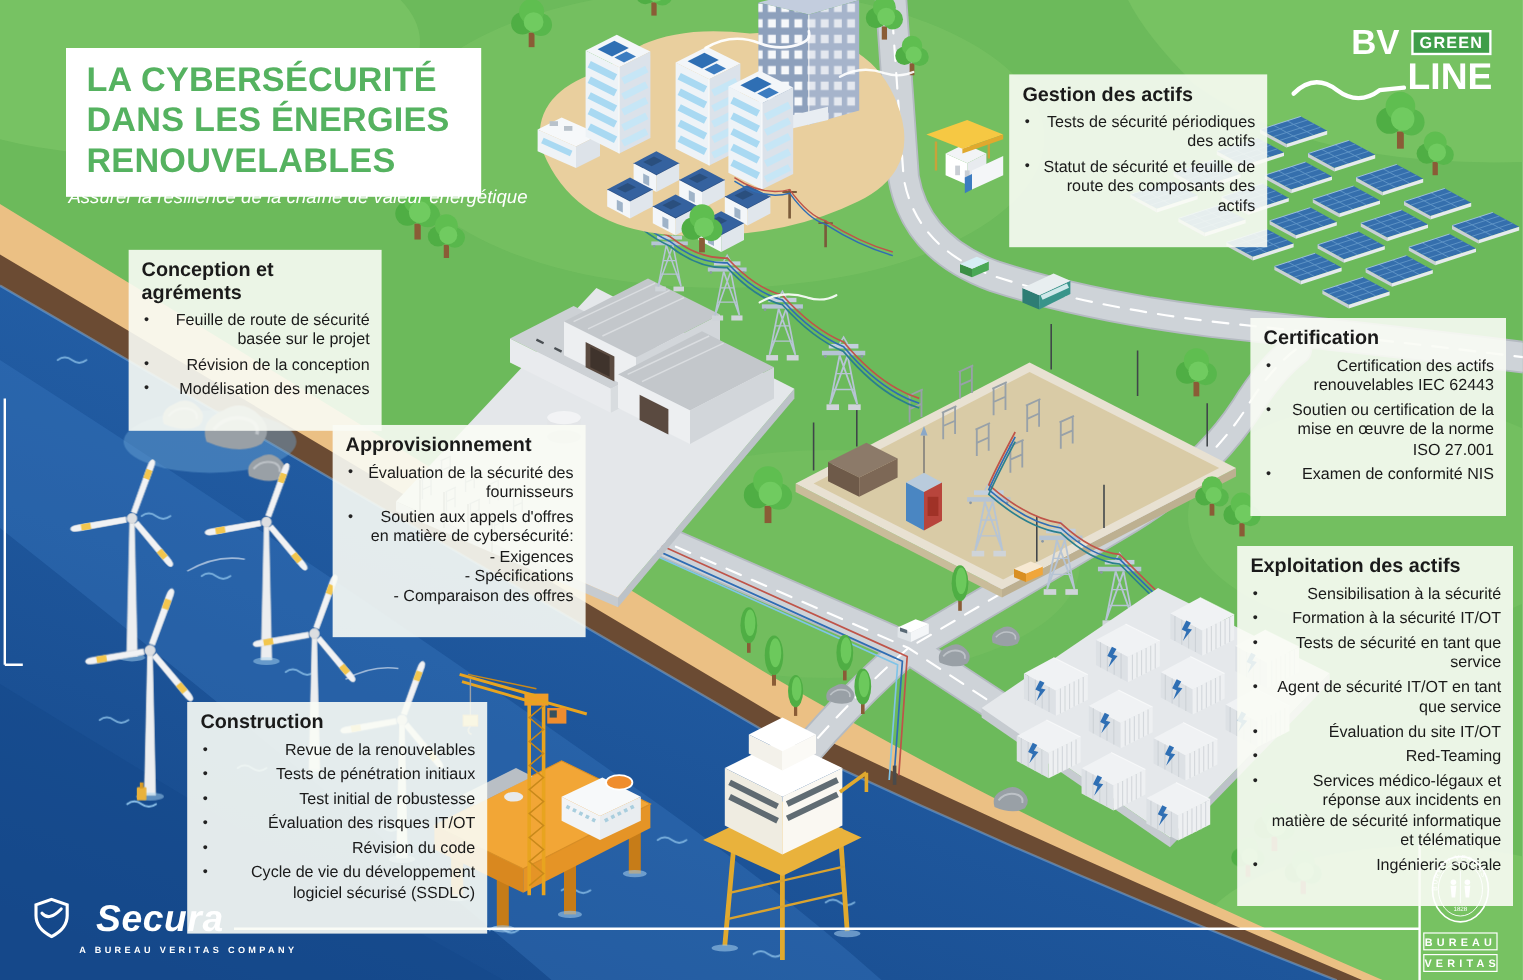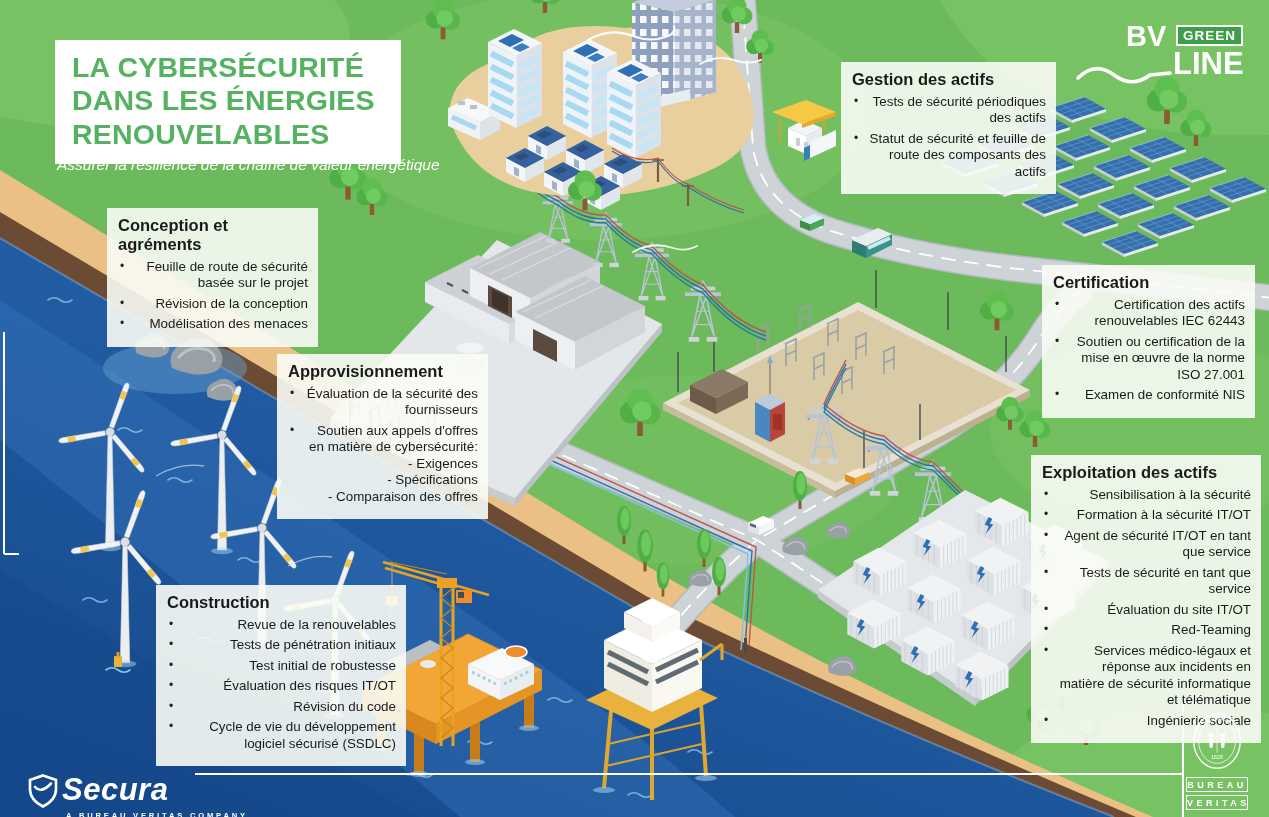--- a/index.html
+++ b/index.html
@@ -5,21 +5,21 @@
   html,body{margin:0;padding:0;background:#fff;}
   .poster{position:relative;width:1269px;height:817px;overflow:hidden;
           font-family:"Liberation Sans",sans-serif;background:#6cba5b;}
   .scene{position:absolute;left:0;top:0;}
   
   .title-box{position:absolute;left:55px;top:40px;width:346px;background:#ffffff;
              padding:11px 4px 13px 17px;box-sizing:border-box;}
   .title-box .t{font-size:28.5px;font-weight:800;color:#55b260;line-height:1.17;letter-spacing:.2px;}
   .subtitle{position:absolute;left:57px;top:156px;font-style:italic;font-size:15.5px;color:#ffffff;}
   
-  .co{position:absolute;background:rgba(250,252,245,.9);padding:8px 10px 10px 11px;
+  .co{position:absolute;background:rgba(250,252,245,.9);padding:8px 10px 22px 11px;
       box-sizing:border-box;color:#1a1a1a;}
   .co h3{font-size:16.5px;font-weight:700;margin:0 0 5px 0;}
   .co ul{margin:0;padding:0;list-style:none;font-size:13.4px;line-height:1.23;}
   .co li{margin:0 0 4px 0;padding-left:13px;position:relative;text-align:right;}
   .co li::before{content:"•";position:absolute;left:2px;top:0;font-size:12px;color:#222;}
   .co .sub{padding-left:9px;}
   #co-gestion{left:841px;top:62px;width:215px;}
   #co-conception{left:107px;top:208px;width:211px;}
   #co-certification{left:1042px;top:265px;width:213px;}
   #co-appro{left:277px;top:354px;width:211px;}
@@ -27,21 +27,21 @@
   #co-construction{left:145px;top:585px;width:250px;margin-left:11px;}
   
   .bvgl{position:absolute;left:1076px;top:20px;width:180px;height:64px;color:#fff;}
   .bvgl .bv{position:absolute;left:50px;top:0;font-size:29px;font-weight:800;}
   .bvgl .gbox{position:absolute;left:100px;top:5px;font-size:13.5px;font-weight:800;letter-spacing:1px;
               background:#3f9e49;border:2px solid #fff;padding:0 5px;line-height:17px;text-align:right;}
   .bvgl .linetxt{position:absolute;left:97px;top:26px;font-size:31px;font-weight:800;}
   .bvgl .wave{position:absolute;left:0;top:44px;width:96px;height:20px;}
   
   .secura{position:absolute;left:28px;top:748px;color:#fff;}
-  .srow{display:flex;align-items:flex-end;gap:4px;margin-top:24px;}
+  .srow{display:flex;align-items:flex-start;gap:22px;}
   .shield{width:30px;height:34px;}
   .sname{font-size:31px;font-weight:700;font-style:italic;letter-spacing:.5px;}
   .stag{font-size:7.6px;letter-spacing:2.8px;margin:3px 0 0 38px;font-weight:700;}
   
   .emblem{position:absolute;left:1186px;top:710px;width:62px;text-align:center;color:#fff;}
   .esvg{width:62px;height:64px;display:block;}
   .ebox{border:1.5px solid #fff;font-size:9px;font-weight:700;letter-spacing:3.5px;
         padding:1.5px 0;margin-top:3px;}
 </style>
 </head>
@@ -553,22 +553,22 @@
   <ul>
         <li><span>Évaluation de la sécurité des fournisseurs</span></li>
         <li><span>Soutien aux appels d'offres en matière de cybersécurité:</span><div class="sub">- Exigences</div><div class="sub">- Spécifications</div><div class="sub">- Comparaison des offres</div></li>
       </ul>
 </section>
 <section class="co" id="co-exploitation">
   <h3>Exploitation des actifs</h3>
   <ul>
         <li><span>Sensibilisation à la sécurité</span></li>
         <li><span>Formation à la sécurité IT/OT</span></li>
+        <li><span>Tests de sécurité en tant que service</span></li>
         <li><span>Agent de sécurité IT/OT en tant que service</span></li>
-        <li><span>Tests de sécurité en tant que service</span></li>
         <li><span>Évaluation du site IT/OT</span></li>
         <li><span>Red-Teaming</span></li>
         <li><span>Services médico-légaux et réponse aux incidents en matière de sécurité informatique et télématique</span></li>
         <li><span>Ingénierie sociale</span></li>
       </ul>
 </section>
 <section class="co" id="co-construction">
   <h3>Construction</h3>
   <ul>
         <li><span>Revue de la renouvelables</span></li>

